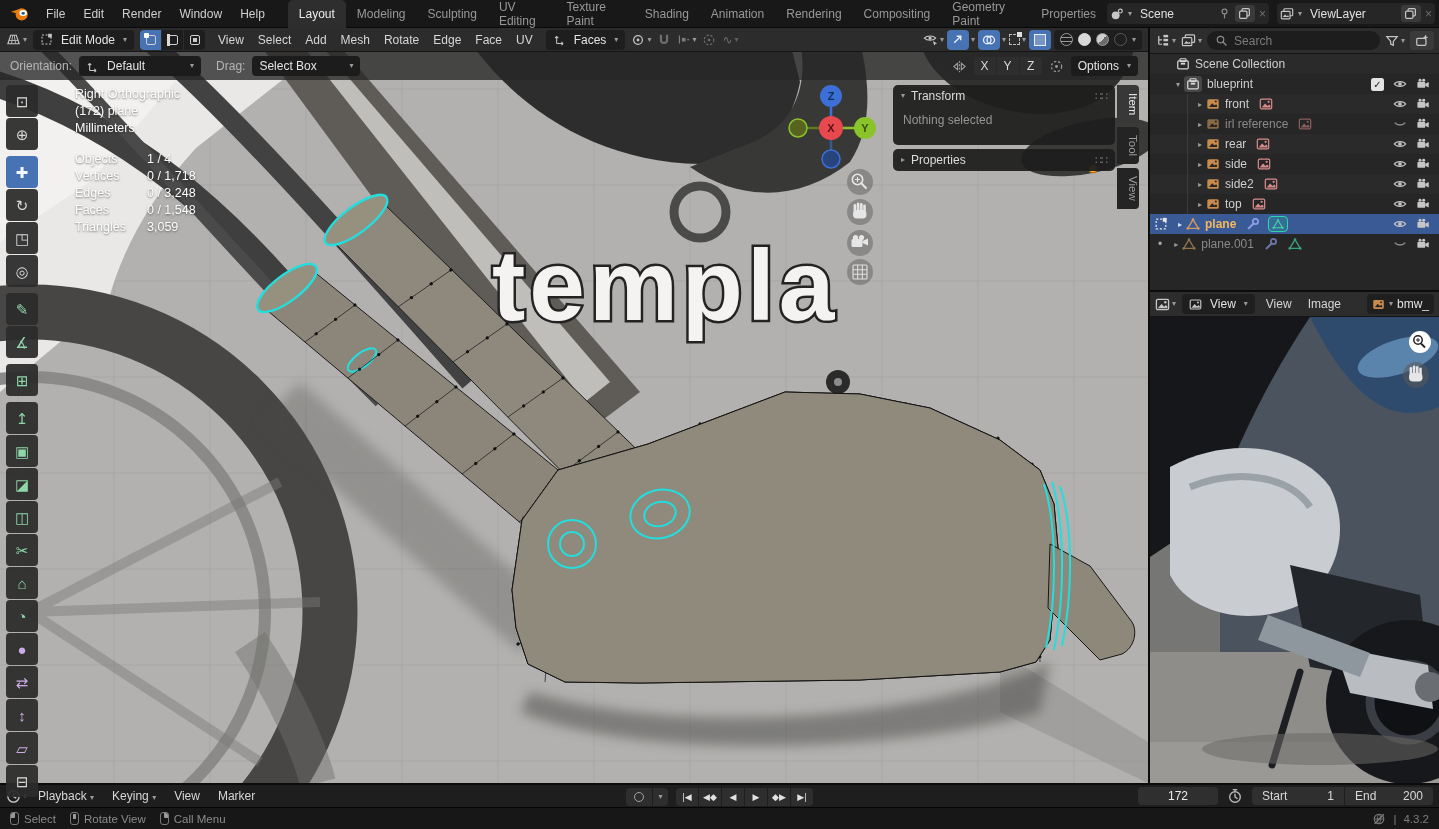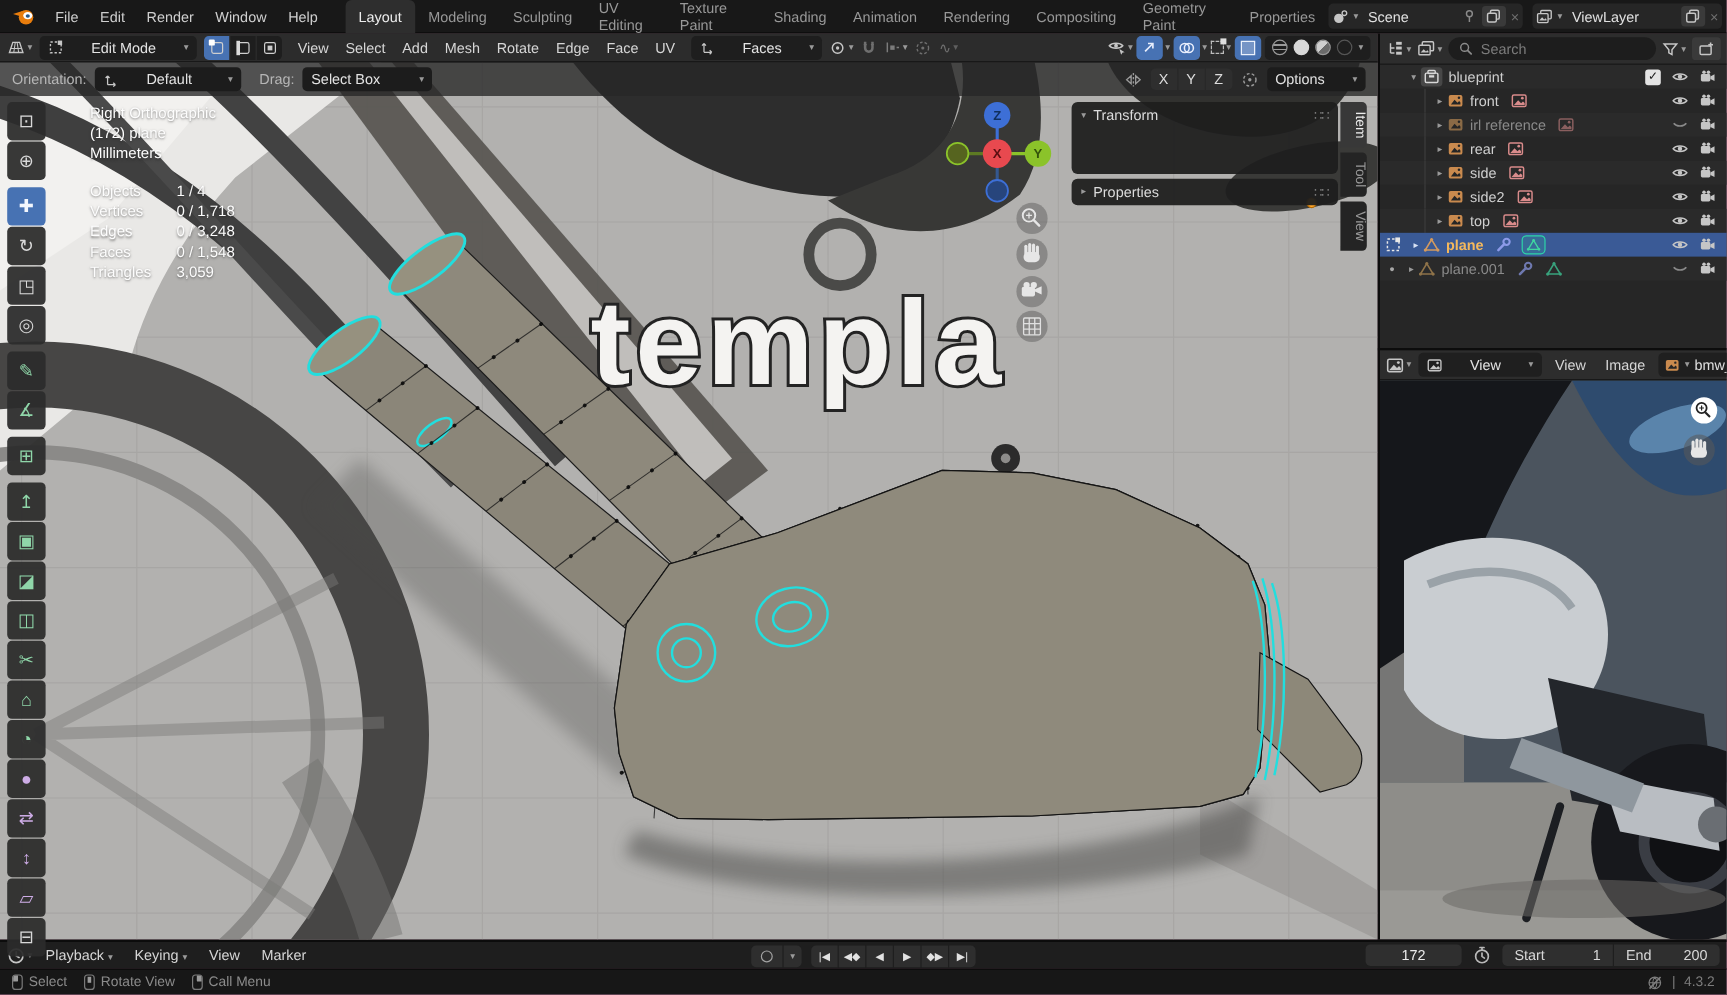--- a/index.html
+++ b/index.html
@@ -21,21 +21,21 @@
   #idblocks{margin-left:auto;display:flex;gap:8px;margin-right:4px;}
   .idwidget{display:flex;align-items:center;height:21px;background:#262626;border-radius:4px;padding:0 3px;gap:4px;}
   .idwidget .name{color:#e0e0e0;padding:0 4px;}
   .idwidget .dim{color:#6f6f6f;}
   .chipbtn{display:flex;align-items:center;justify-content:center;width:20px;height:17px;background:#3a3a3a;border-radius:3px;}
 
   
   #viewport{position:absolute;left:0;top:28px;width:1148px;height:755px;background:#2c2c2c;}
   #vp-header{position:absolute;left:0;top:0;width:100%;height:24px;background:#2c2c2c;
              display:flex;align-items:center;padding:0 6px;gap:6px;border-bottom:1px solid #151515;z-index:6;}
-  .dd{display:flex;align-items:center;gap:23px;background:#1e1e1e;border-radius:4px;height:20px;padding:0 7px;color:#e3e3e3;}
+  .dd{display:flex;align-items:center;gap:8px;background:#1e1e1e;border-radius:4px;height:20px;padding:0 7px;color:#e3e3e3;}
   .mi{padding:0 7px;color:#d6d6d6;}
   .selgroup{display:flex;gap:1px;}
   .selmode{width:21px;height:20px;display:flex;align-items:center;justify-content:center;background:#1e1e1e;}
   .selmode:first-child{border-radius:4px 0 0 4px;}
   .selmode:last-child{border-radius:0 4px 4px 0;}
   .selmode.on{background:#4772b3;}
   .sm{width:10px;height:10px;border:1px solid #cfcfcf;border-radius:2px;position:relative;}
   .sm-v::after{content:"";position:absolute;left:-3px;top:-3px;width:5px;height:5px;background:#fff;border-radius:1px;}
   .sm-e::before{content:"";position:absolute;left:-2px;top:-2px;width:3px;height:12px;background:#d9d9d9;}
   .sm-f::after{content:"";position:absolute;inset:2px;background:#c9c9c9;}
@@ -792,20 +792,21 @@
           </div>
         </div>
     </div>
 
     <div class="npanel" style="top:57px;height:60px">
       <div class="phead">
         <span class="caret">▾</span>
         <span>Transform</span>
         <span class="grip">∷∷</span>
       </div>
+      <div class="pbody">Nothing selected</div>
     </div>
     <div class="npanel" style="top:121px;height:22px">
       <div class="phead">
         <span class="caret">▸</span>
         <span>Properties</span>
         <span class="grip">∷∷</span>
       </div>
     </div>
     <div id="rtabs">
 
@@ -844,20 +845,26 @@
         <span class="caret">▾</span>
       </span>
       <span class="chipbtn" style="width:24px;height:19px">
         <svg class="ic c-gray" width="14" height="14">
             <use href="#s-plusbox"></use>
           </svg>
       </span>
     </div>
 
     <div>
+      <div class="orow" style="padding-left:26px">
+        <svg class="oi c-col">
+            <use href="#s-box"></use>
+          </svg>
+        <span class="olabel">Scene Collection</span>
+      </div>
       <div class="orow" style="padding-left:22px">
         <span class="disc">▾</span>
         <span style="background:#474747;border-radius:3px;padding:1px 2px;display:flex">
           <svg class="oi c-col">
               <use href="#s-box"></use>
             </svg>
           </span>
         <span class="olabel">blueprint</span>
         <span class="oright">
           <span class="ocheck">✓</span>

